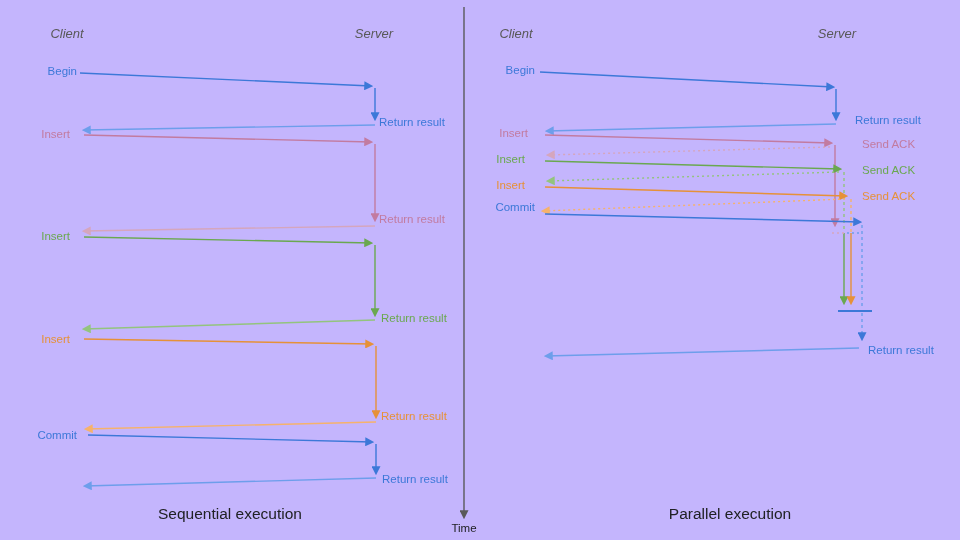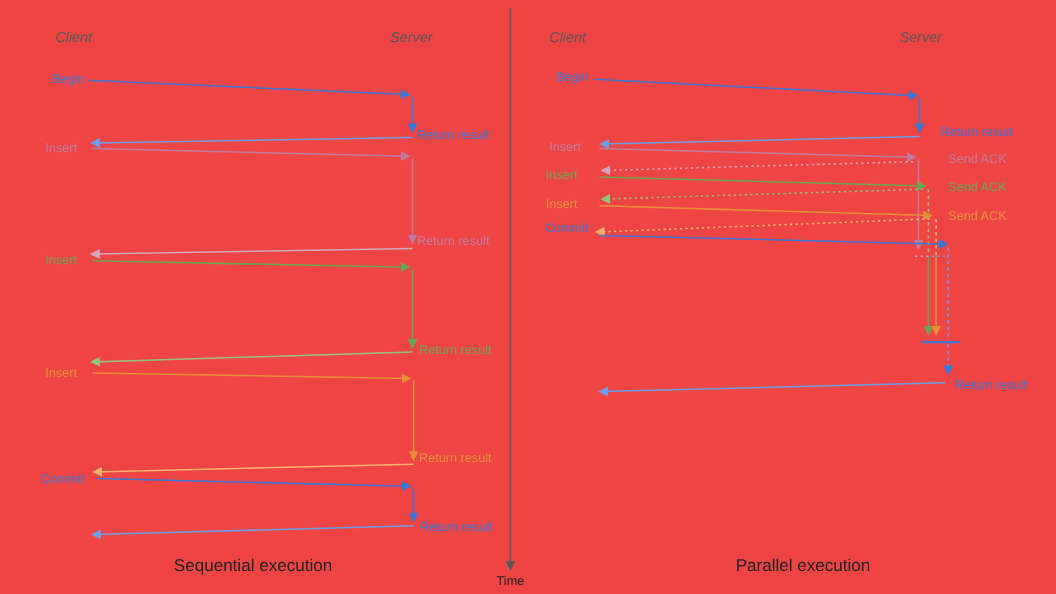--- a/index.html
+++ b/index.html
@@ -1,19 +1,19 @@
 <!DOCTYPE html>
 <html><head>
 <meta charset="utf-8">
 <style>
   html, body { margin: 0; padding: 0; background: #ffffff; }
   .stage {
     position: relative;
     width: 960px; height: 540px;
-    background: #ef4444;
+    background: #c4b5fd;
     overflow: hidden;
     font-family: "Liberation Sans", sans-serif;
   }
   svg text {
     font-family: "Liberation Sans", sans-serif;
     dominant-baseline: alphabetic;
   }
 </style>
 </head>
 <body>

